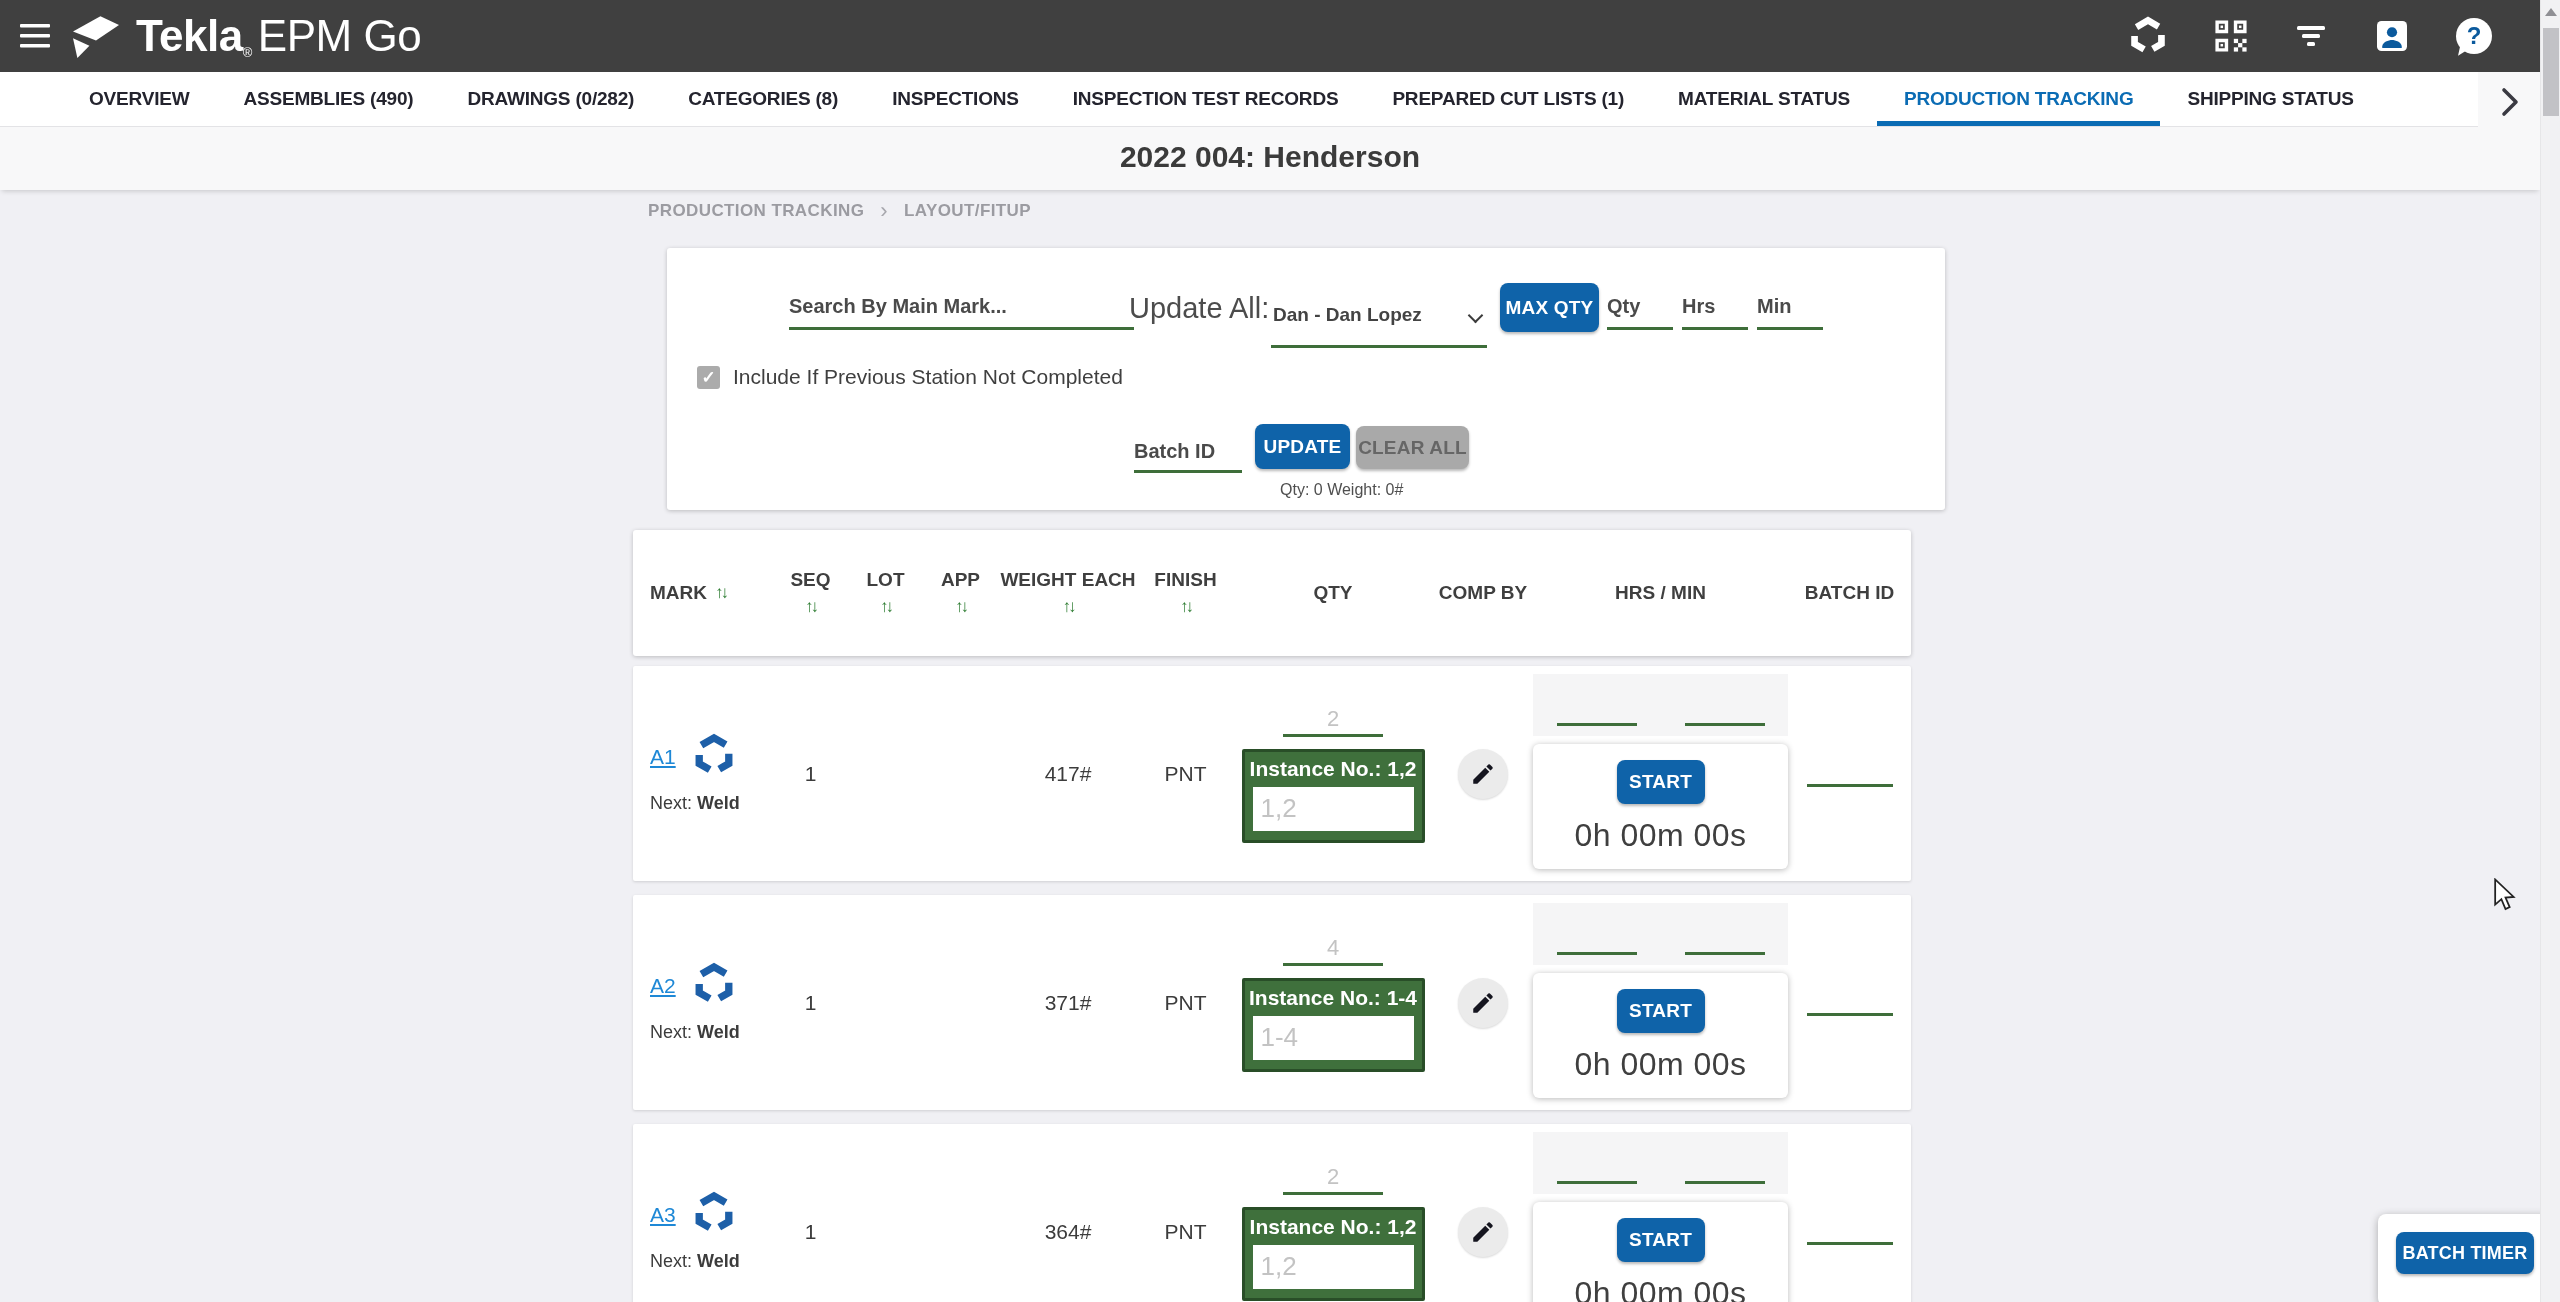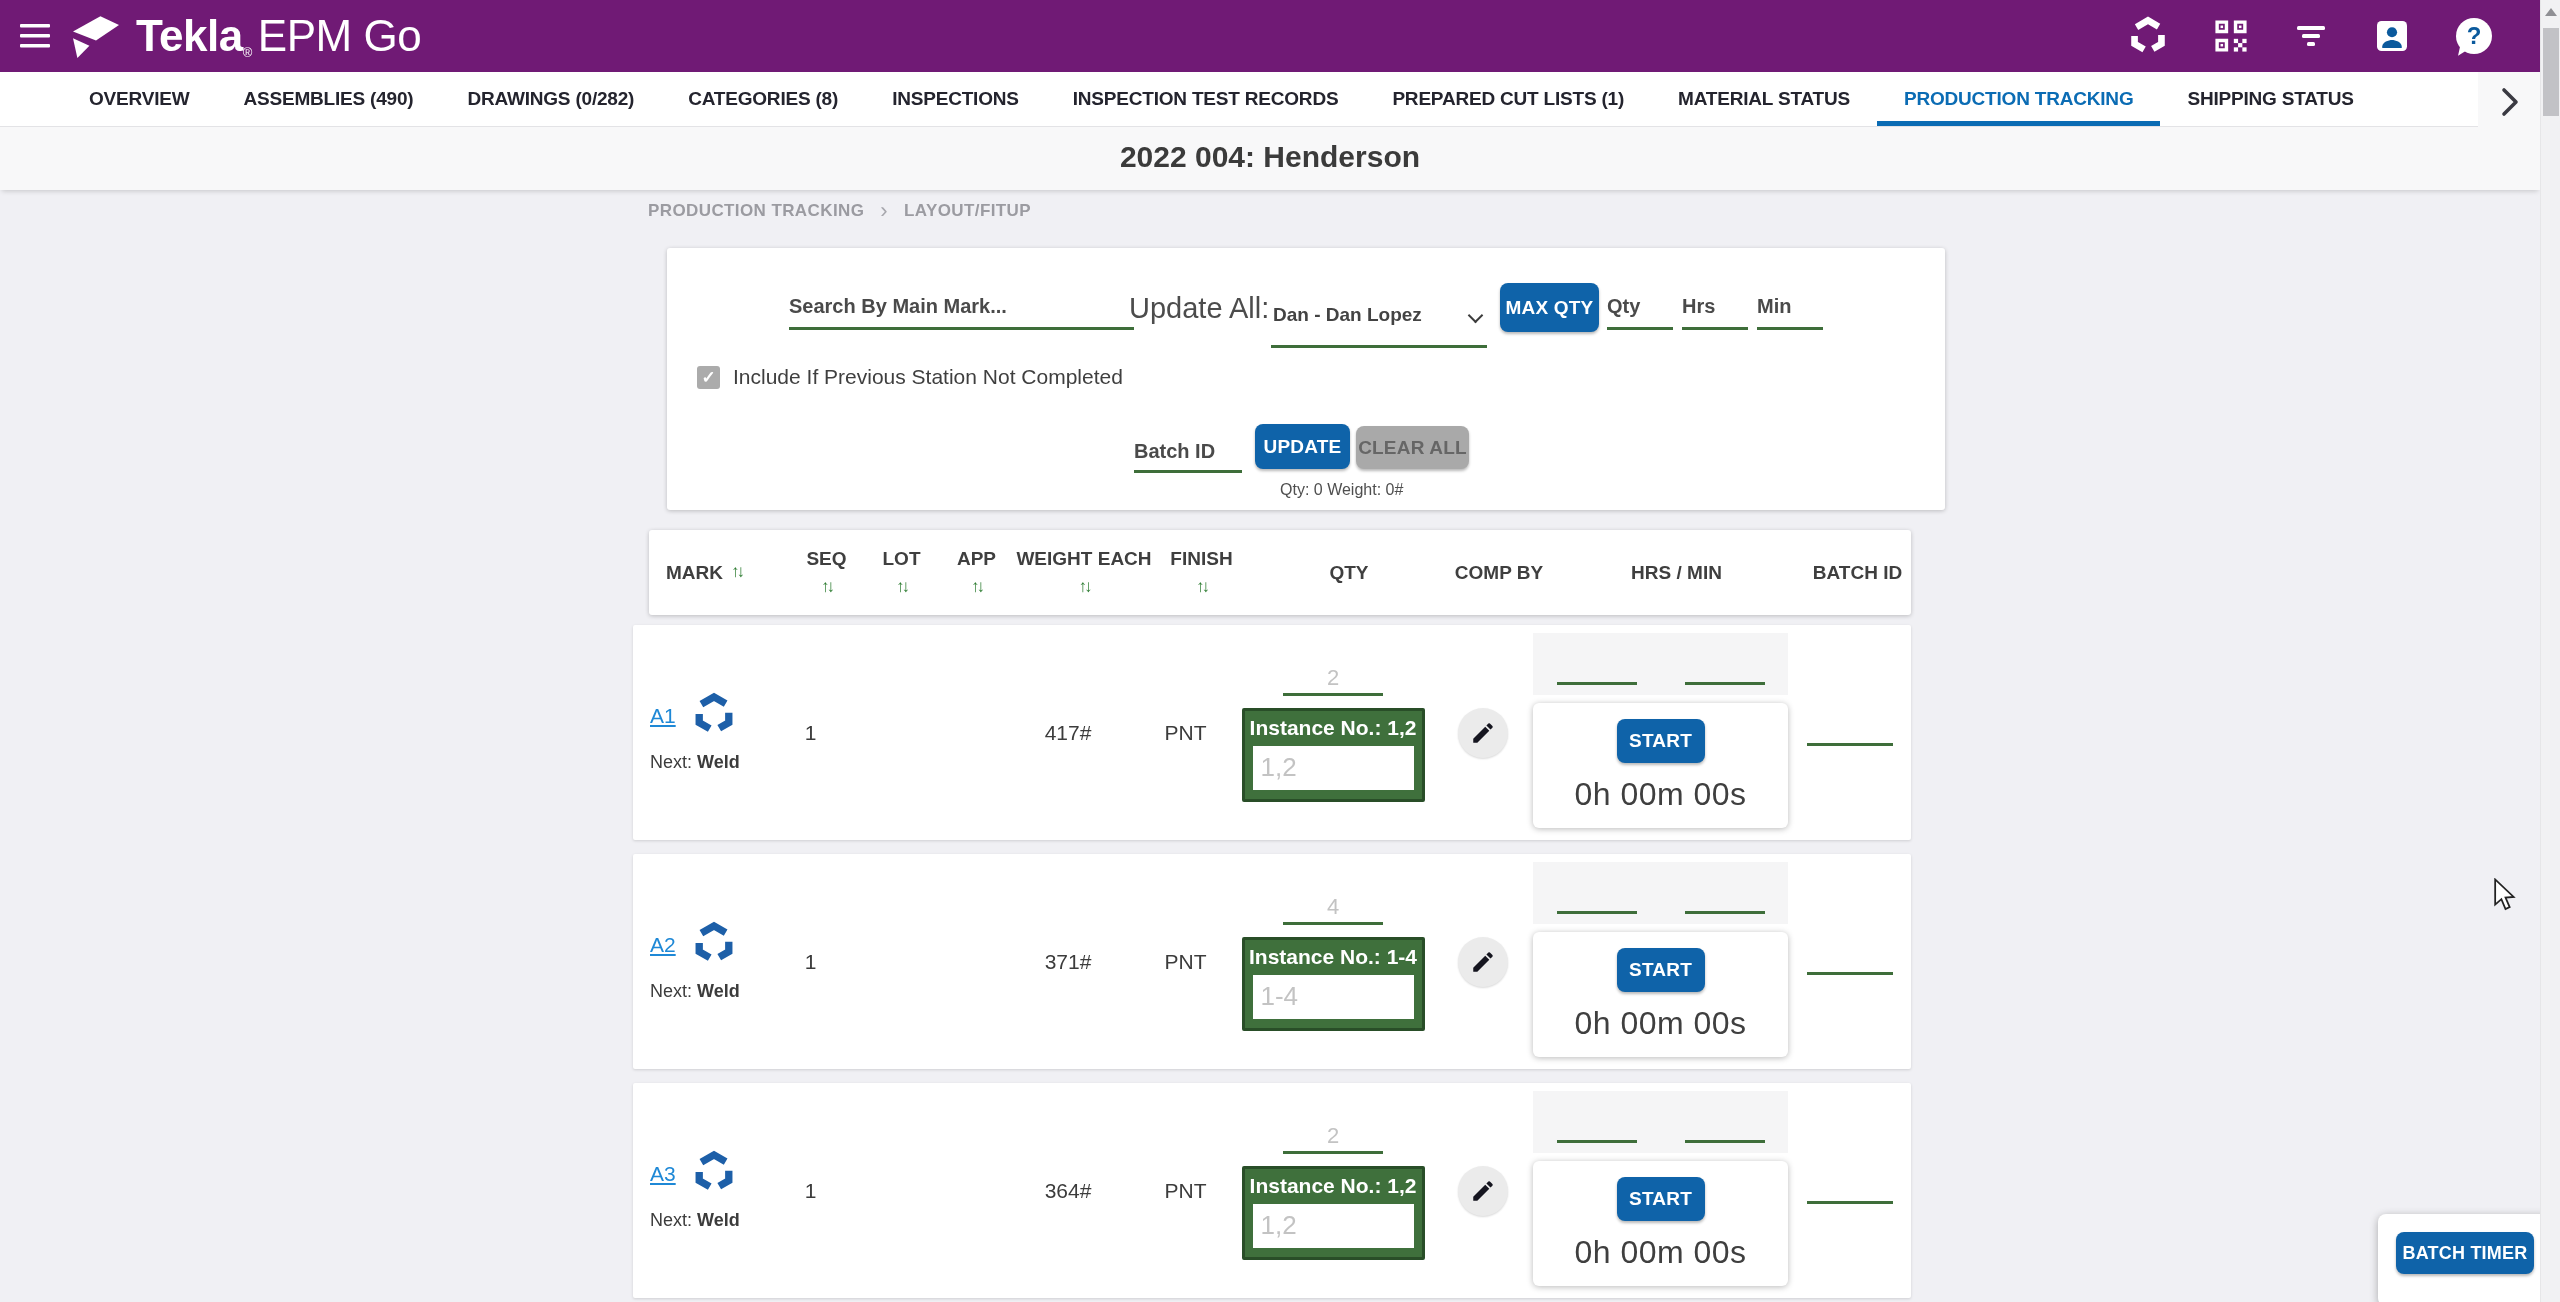--- a/index.html
+++ b/index.html
@@ -6,21 +6,21 @@
   html,body { width:2560px; height:1302px; overflow:hidden; }
   body {
     font-family:"Liberation Sans", sans-serif;
     background:#f0f0f4;
     position:relative;
     color:#3e3e3e;
   }
   
   .appbar {
     position:absolute; top:0; left:0; width:2540px; height:72px;
-    background:#701a75; display:flex; align-items:center; color:#fff;
+    background:#404040; display:flex; align-items:center; color:#fff;
   }
   .hamburger { width:70px; display:flex; justify-content:center; cursor:pointer; }
   .hamburger svg { display:block; }
   .brand { display:flex; align-items:center; gap:14px; }
   .brand-logo svg { display:block; }
   .brand-text { font-size:44px; letter-spacing:-0.5px; white-space:nowrap; }
   .brand-text .b { font-weight:700; }
   .brand-text .reg { font-size:13px; vertical-align:baseline; position:relative; top:6px; }
   .brand-text .p { font-weight:400; margin-left:6px; }
   .appbar-icons { margin-left:auto; margin-right:48px; display:flex; align-items:center; gap:46px; }
@@ -103,21 +103,21 @@
     color:#fff; font-size:17px; font-weight:700;
   }
   .include-label { font-size:21px; color:#3f3f3f; }
   .batchid-field { position:absolute; left:467px; top:185px; width:108px; height:40px; }
   .update-btn { position:absolute; left:588px; top:176px; width:95px; height:45px; }
   .clearall-btn { position:absolute; left:689px; top:178px; width:113px; height:43px; }
   .form-summary { position:absolute; left:613px; top:233px; font-size:16px; color:#4f4f4f; }
   
   .table-wrap { position:absolute; left:633px; top:530px; width:1278px; }
   .tgrid { display:grid; grid-template-columns:140px 75px 75px 75px 140px 95px 200px 100px 255px 1fr; }
-  .thead { height:85px; margin-bottom:10px; align-items:center;margin-left:16px; }
+  .thead { height:126px; margin-bottom:10px; align-items:center; }
   .th {
     display:flex; align-items:center; justify-content:center; text-align:center;
     font-size:19px; font-weight:700; color:#3f3f3f; line-height:1.35; cursor:default;
   }
   .th .sort-arrows { color:#2e7d32; font-size:17px; letter-spacing:-3px; font-weight:400; }
   .th.sort-inline { flex-direction:row; justify-content:flex-start; padding-left:17px; gap:8px; cursor:pointer; }
   .th.sort-below { flex-direction:column; gap:4px; cursor:pointer; }
   .trow { height:215px; margin-bottom:14px; align-items:center; background:#fff;
           border-radius:2px; box-shadow:0 1px 3px rgba(0,0,0,.14); }
   .cell-c { text-align:center; font-size:21px; color:#3c3c3c; }

